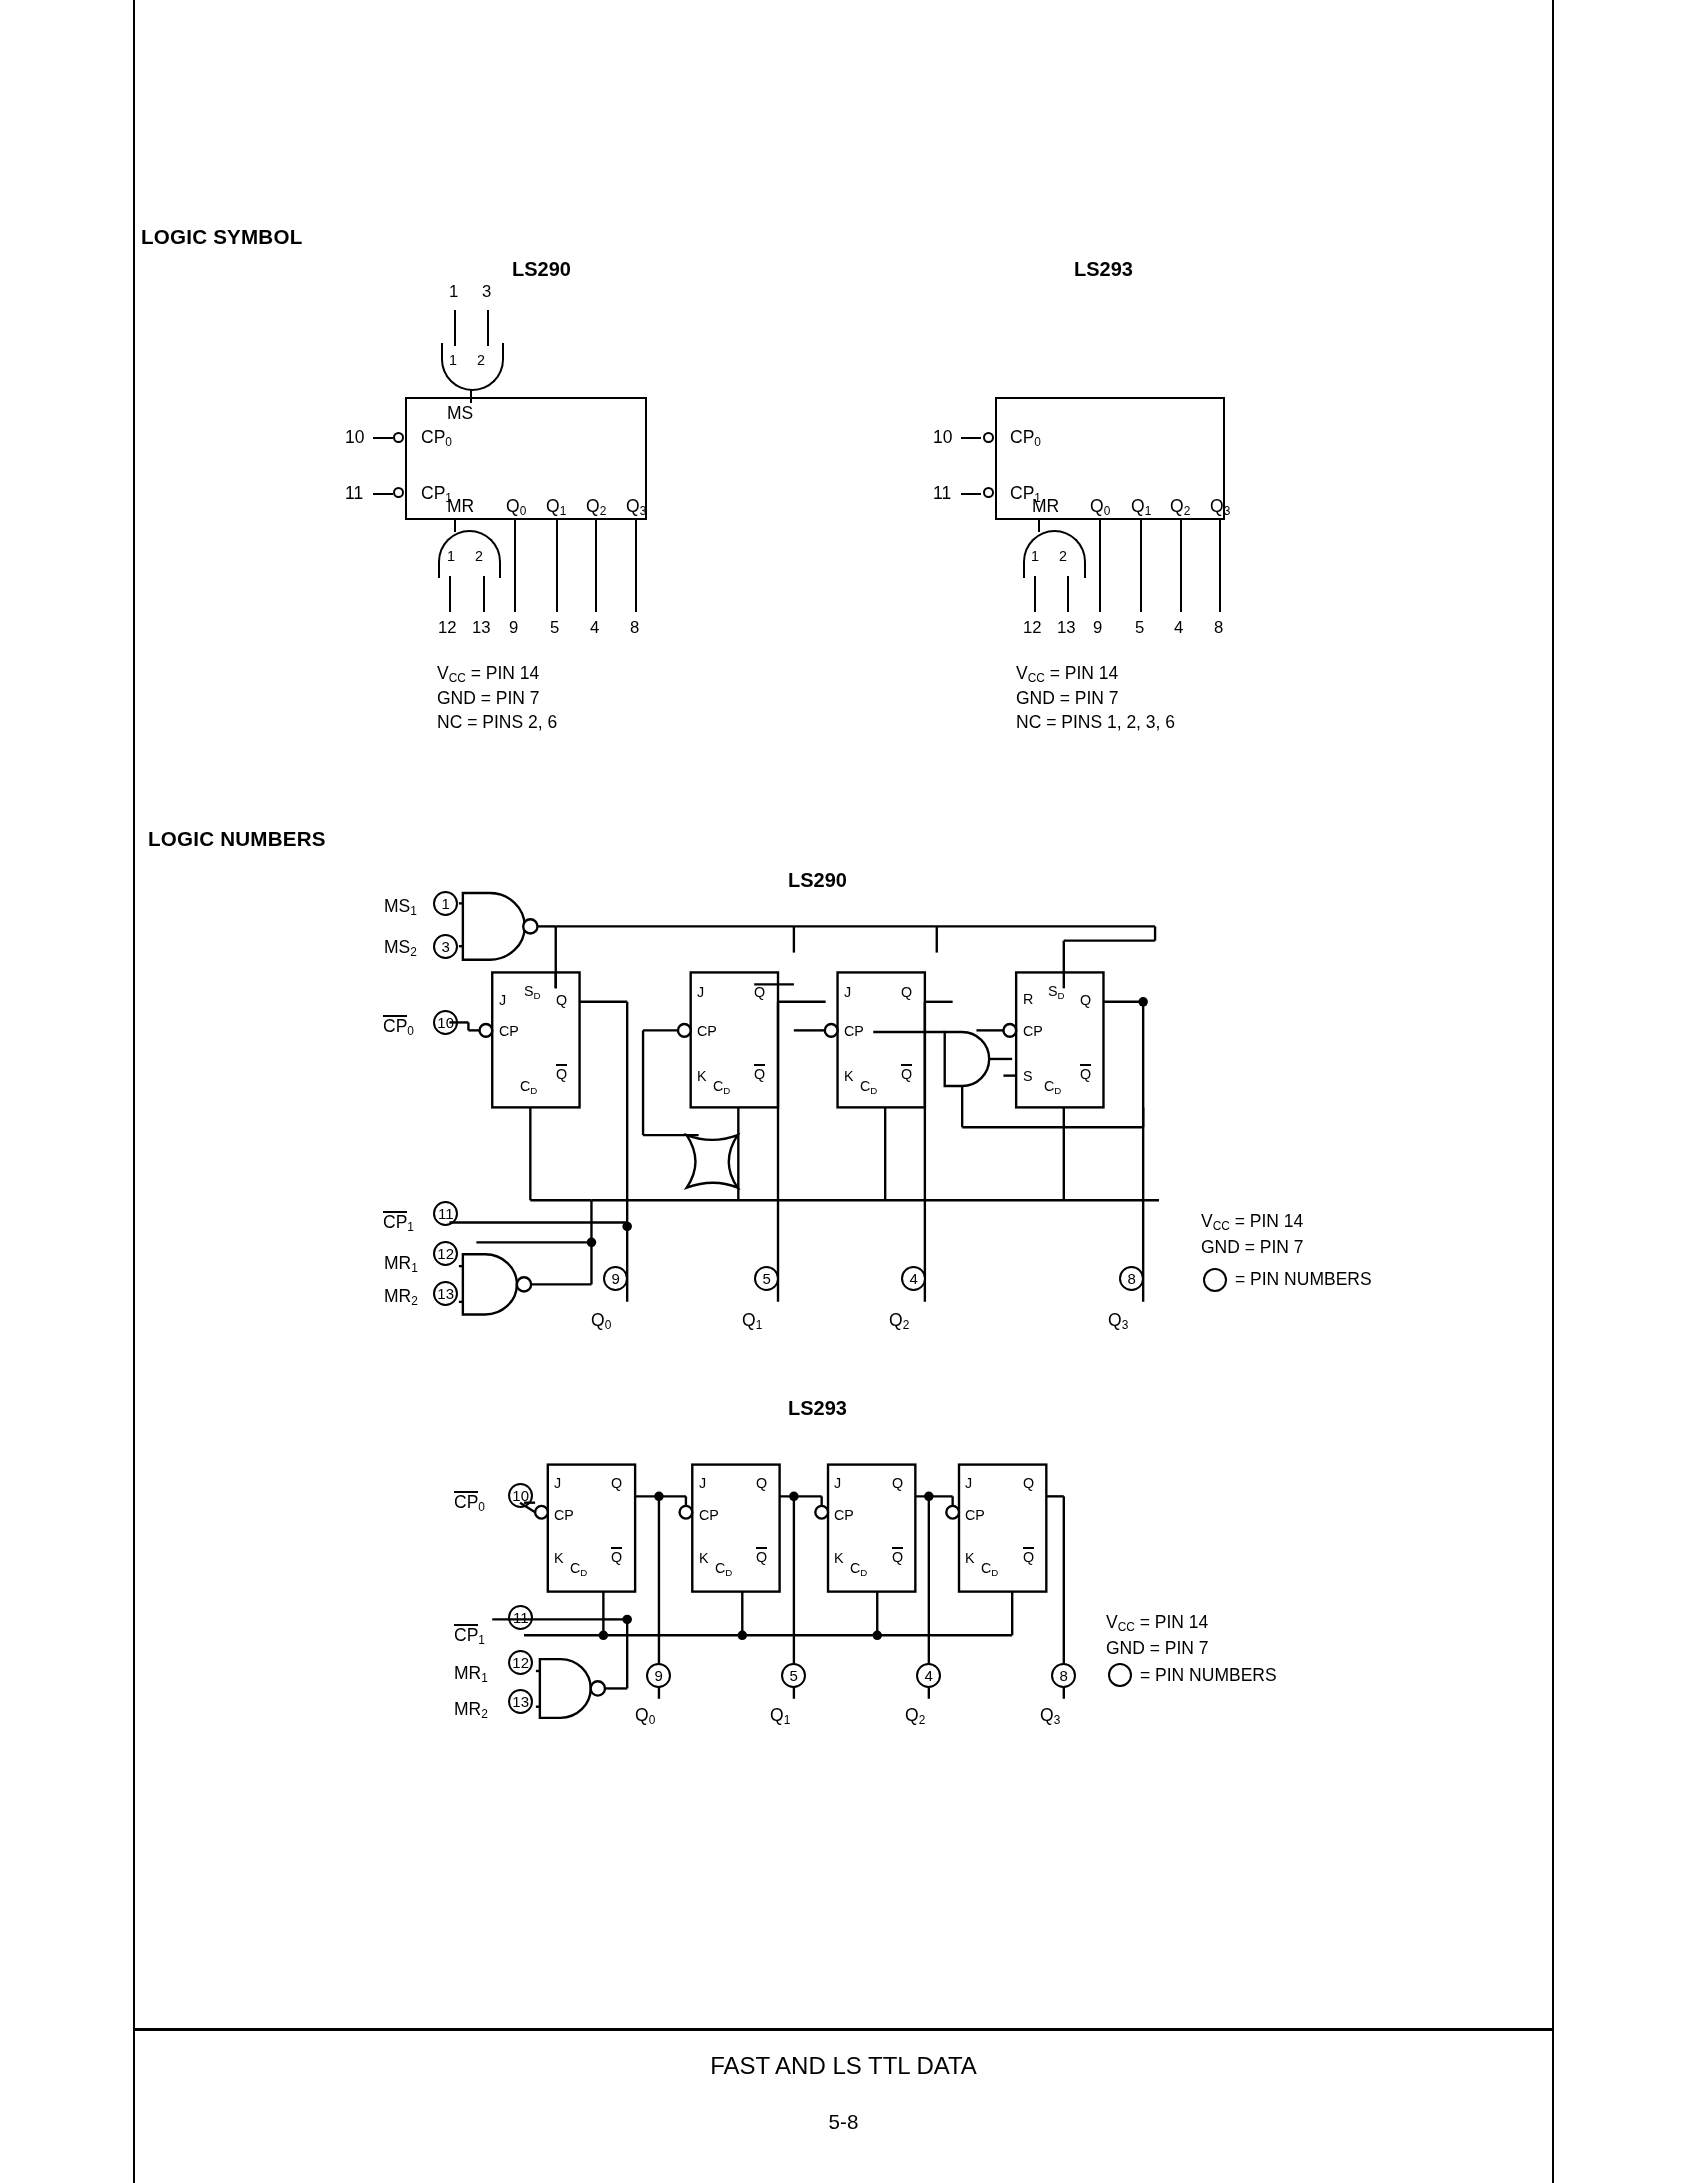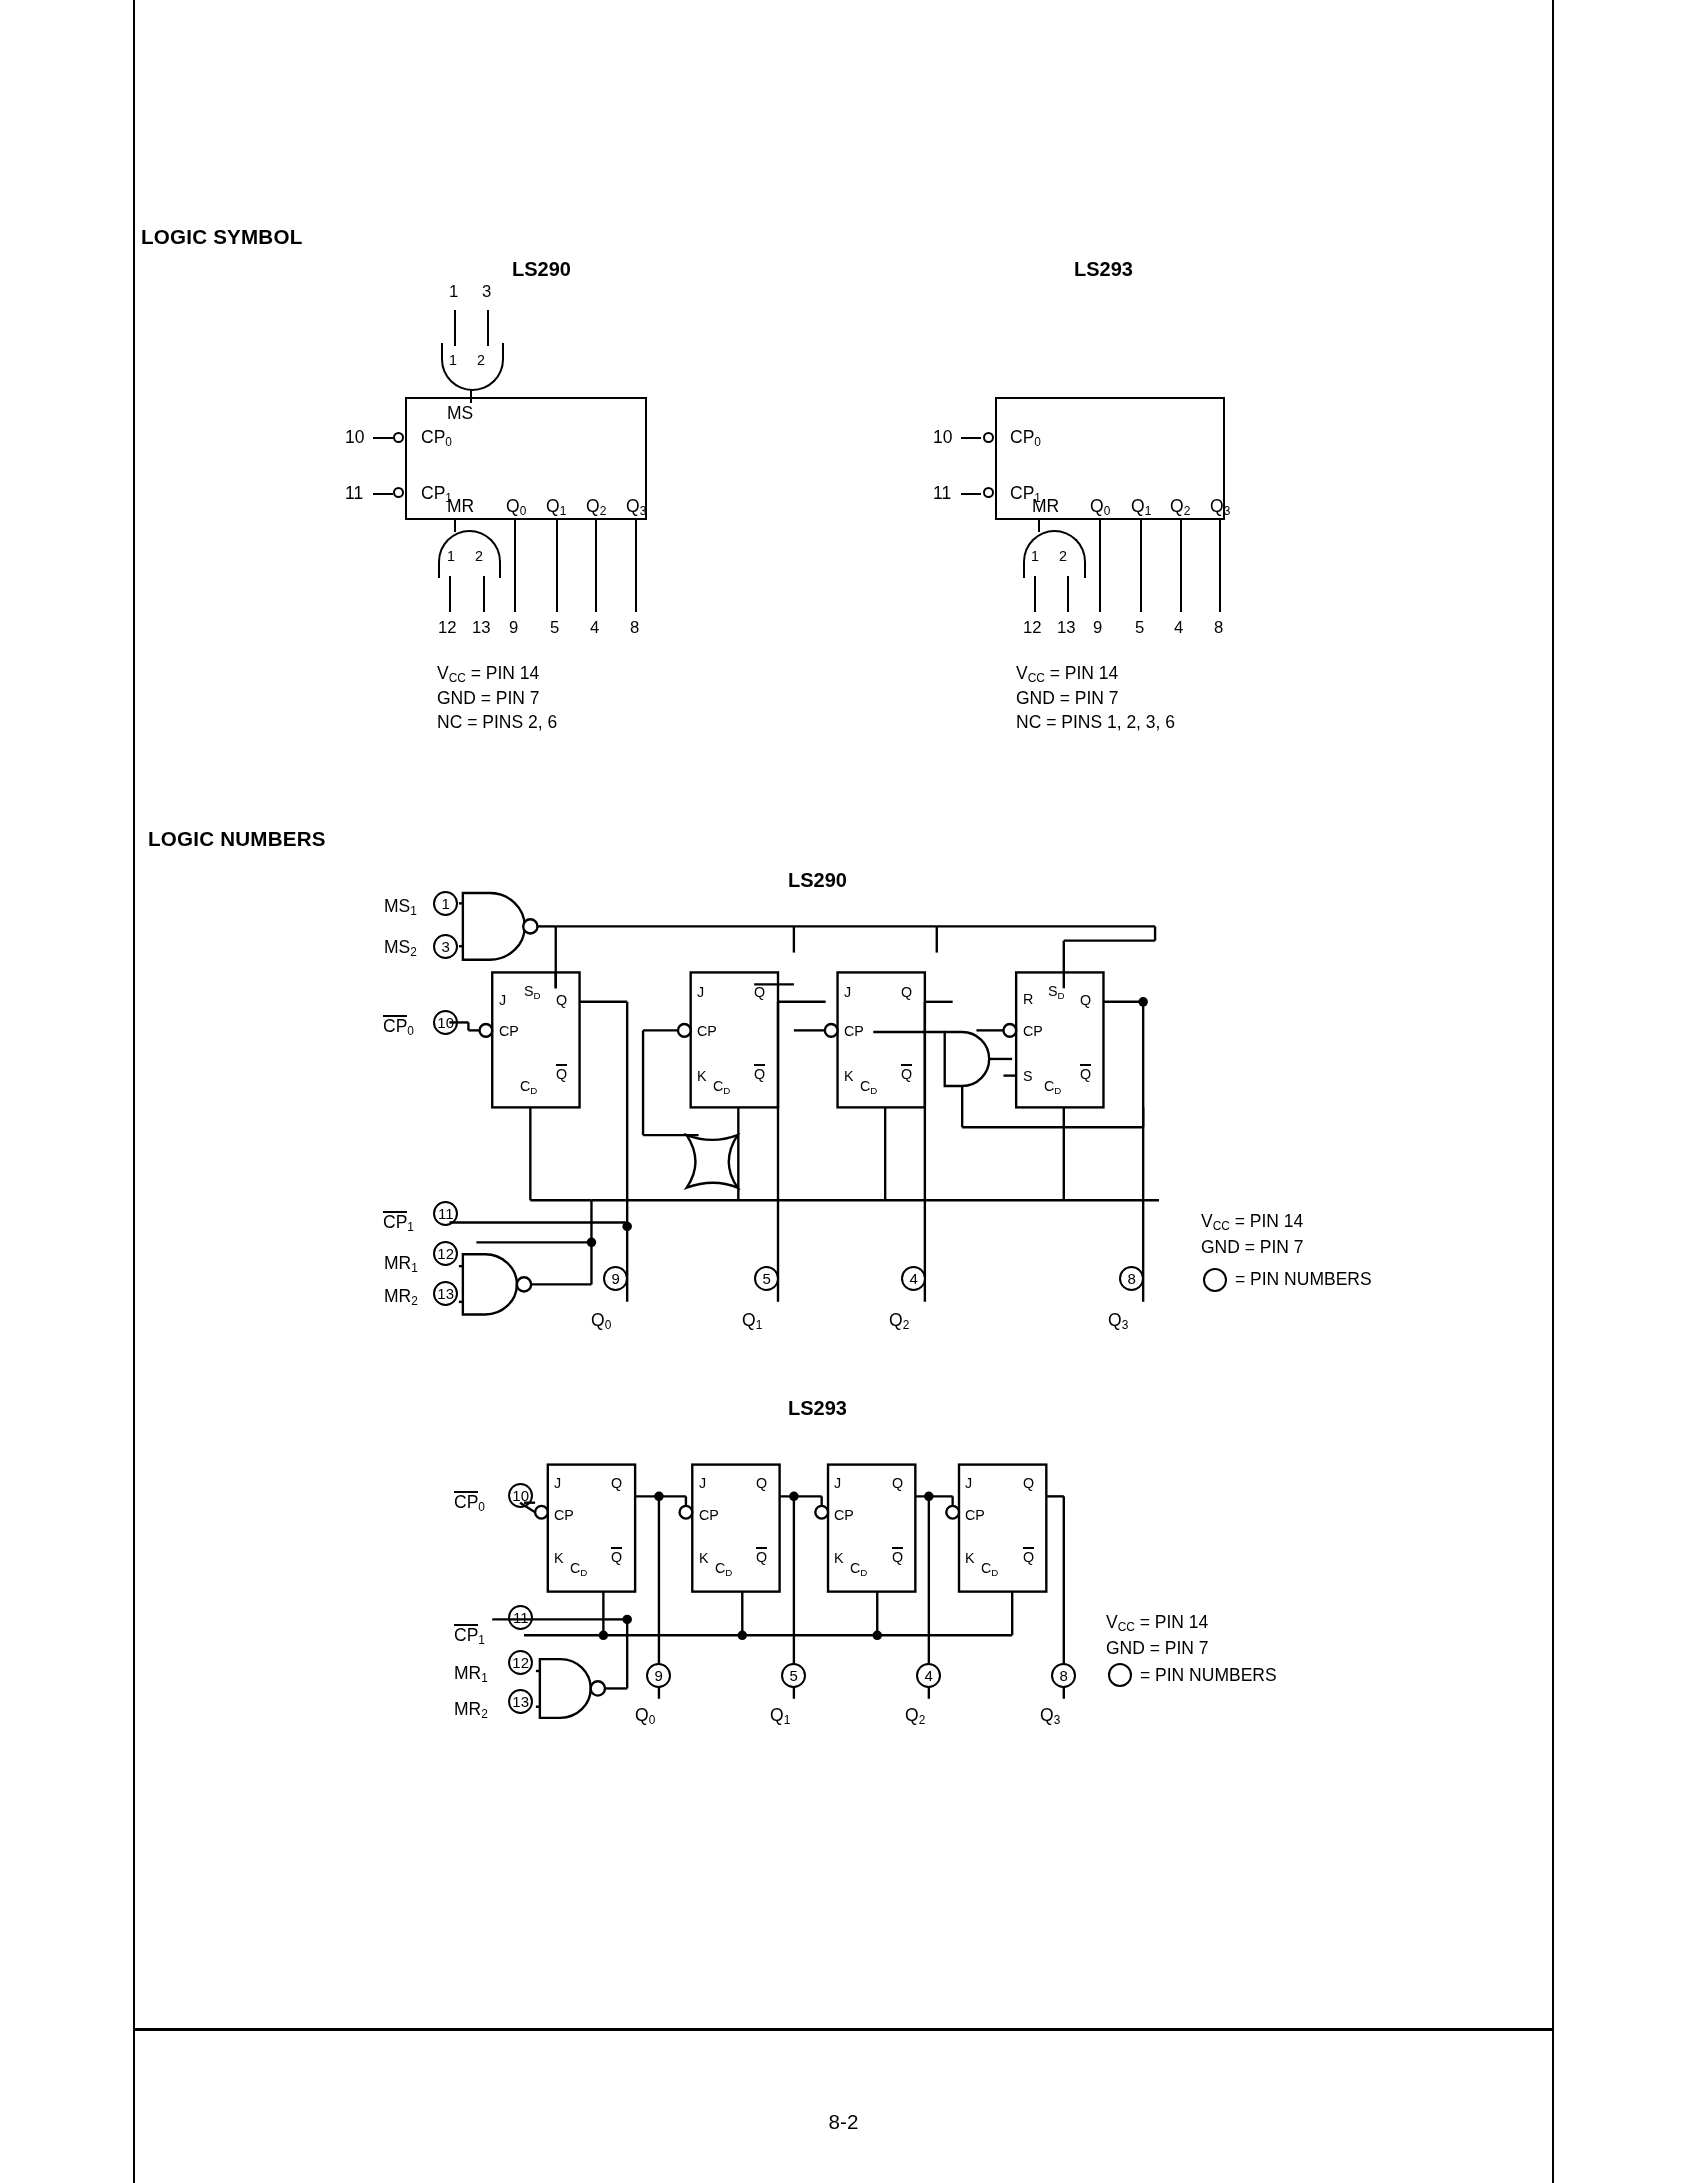--- a/index.html
+++ b/index.html
@@ -424,16 +424,17 @@
   <div class="txt" style="left:905px;top:1705px;"><span>Q</span><sub>2</sub></div>
   <div class="pinnum" style="left:1051px;top:1663px;">8</div>
   <div class="txt" style="left:1040px;top:1705px;"><span>Q</span><sub>3</sub></div>
 
   <div class="txt" style="left:1106px;top:1612px;"><span>V</span><sub>CC</sub><span> = PIN 14</span></div>
   <div class="txt" style="left:1106px;top:1638px;">GND = PIN 7</div>
   <div style="position:absolute;left:1108px;top:1663px;width:24px;height:24px;border:2.4px solid #000;border-radius:50%;box-sizing:border-box;"></div>
   <div class="txt" style="left:1140px;top:1665px;">= PIN NUMBERS</div>
 
   <div class="footer-rule"></div>
-  <div class="page-num">8-2</div>
+  <div class="footer-txt">FAST AND LS TTL DATA</div>
+  <div class="page-num">5-8</div>
 
 </div>
 
 
 </body></html>

